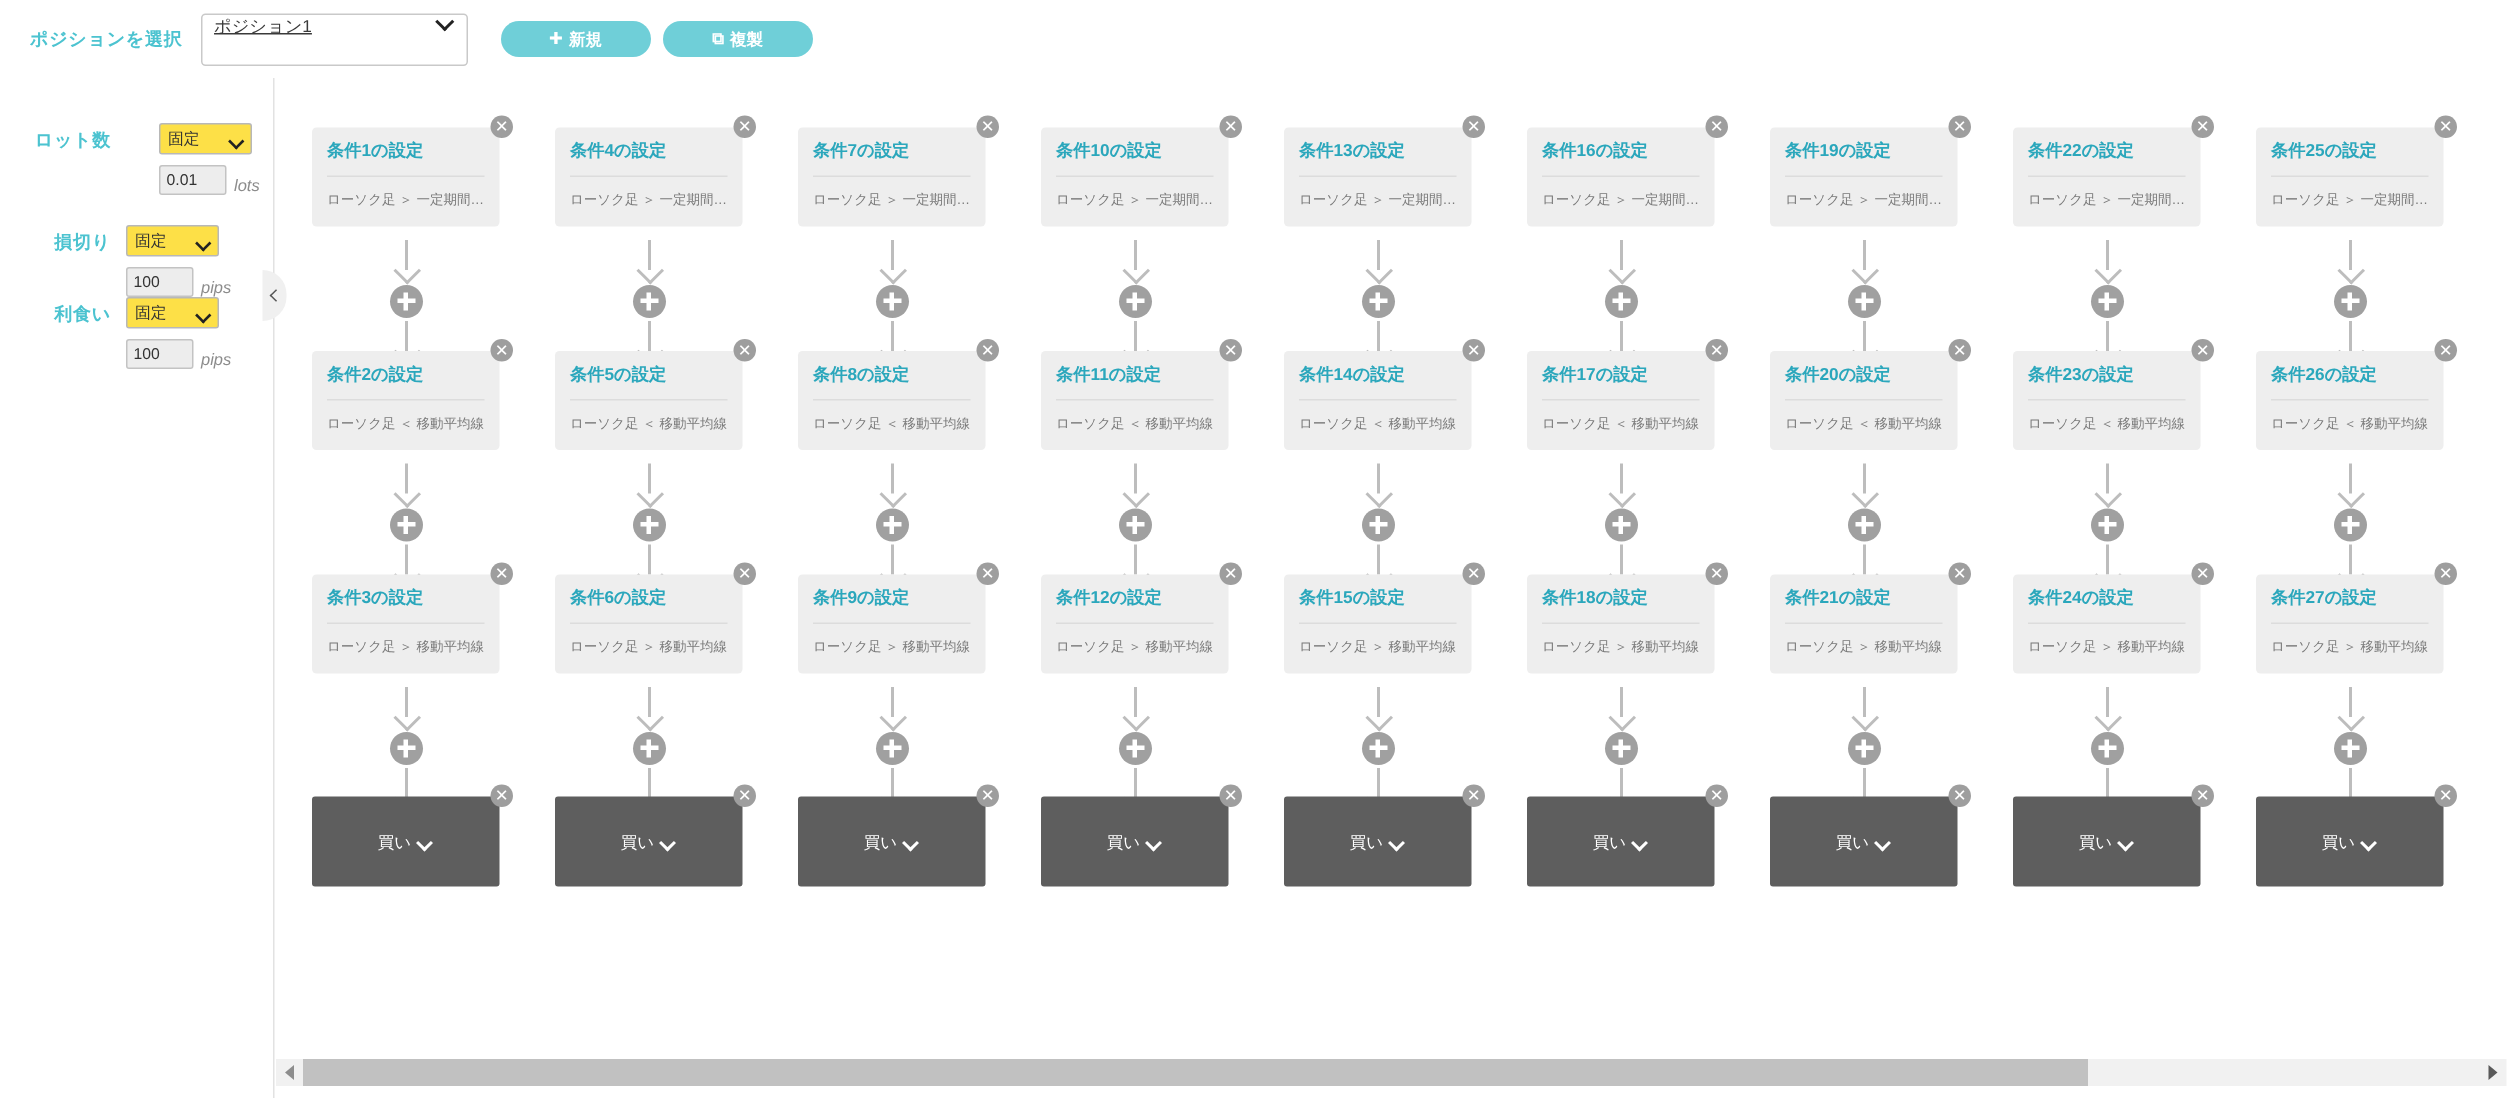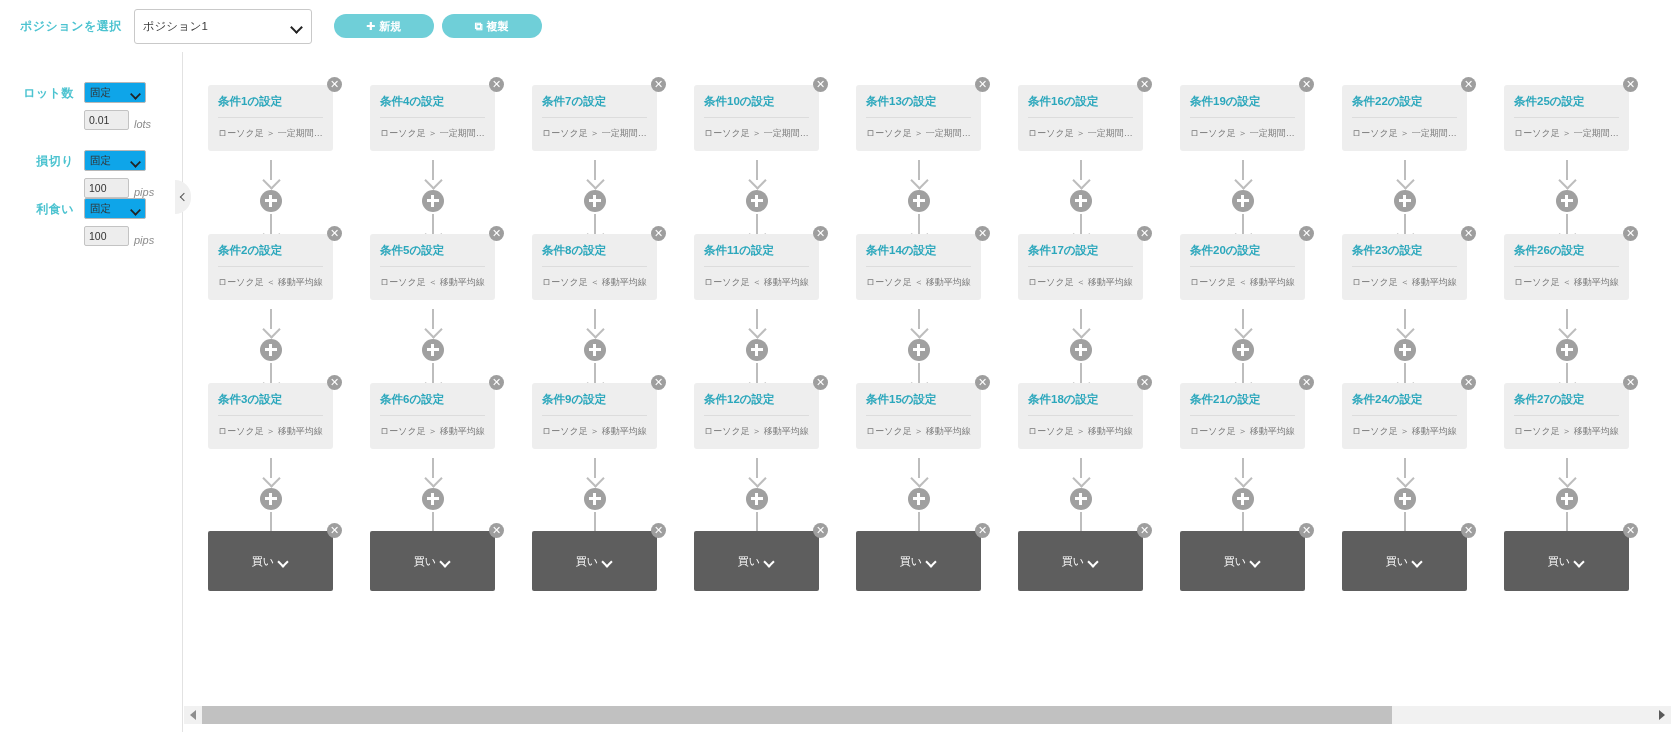--- a/index.html
+++ b/index.html
@@ -29,25 +29,25 @@
     letter-spacing: .5px;
     margin-right: 12px;
     white-space: nowrap;
   }
   .position-select {
     width: 178px; height: 35px;
     border: 1px solid #c9c9c9;
     border-radius: 3px;
     background: #fff;
     display: flex;
-    align-items: center;
     padding: 0 8px;
     font-size: 11.5px;
     color: #3a3a3a;
     position: relative;
+    text-decoration: underline;
   }
   .position-select .sel-val { flex: 1; }
   .chev-dn {
     width: 11px; height: 7px;
     display: inline-block;
     position: relative;
   }
   .chev-dn::before {
     content: "";
     position: absolute;
@@ -99,21 +99,21 @@
     font-size: 12px;
     font-weight: bold;
     line-height: 22px;
     letter-spacing: .5px;
   }
   .param-fields { display: flex; flex-direction: column; gap: 7px; }
   .mini-select {
     width: 62px; height: 21px;
     border: 1px solid #b8b8b8;
     border-radius: 2px;
-    background: #0ea5e9;
+    background: #fde047;
     display: flex;
     align-items: center;
     padding: 0 5px;
     font-size: 10.5px;
     color: #333;
   }
   .mini-select .sel-val { flex: 1; }
   .mini-select .chev-dn { width: 9px; height: 6px; transform: scale(.85); }
   .val-row { display: flex; align-items: flex-end; gap: 5px; }
   .val-input {
@@ -324,21 +324,21 @@
     <span>新規</span>
   </button>
 
   <button class="pill-btn btn-dup">
     <span class="glyph">⧉</span>
     <span>複製</span>
   </button>
 </div>
 
 <div class="param-panel" id="param-panel">
-    <div class="param-row" style="top: 30px;">
+    <div class="param-row" style="top: 30px; gap: 22px;">
       <div class="param-label">ロット数</div>
       <div class="param-fields">
         <div class="mini-select">
           <span class="sel-val">固定</span>
           <span class="chev-dn"></span>
         </div>
         <div class="val-row">
           <input class="val-input" type="text" value="0.01" style="">
           <span class="unit">lots</span>
         </div>

